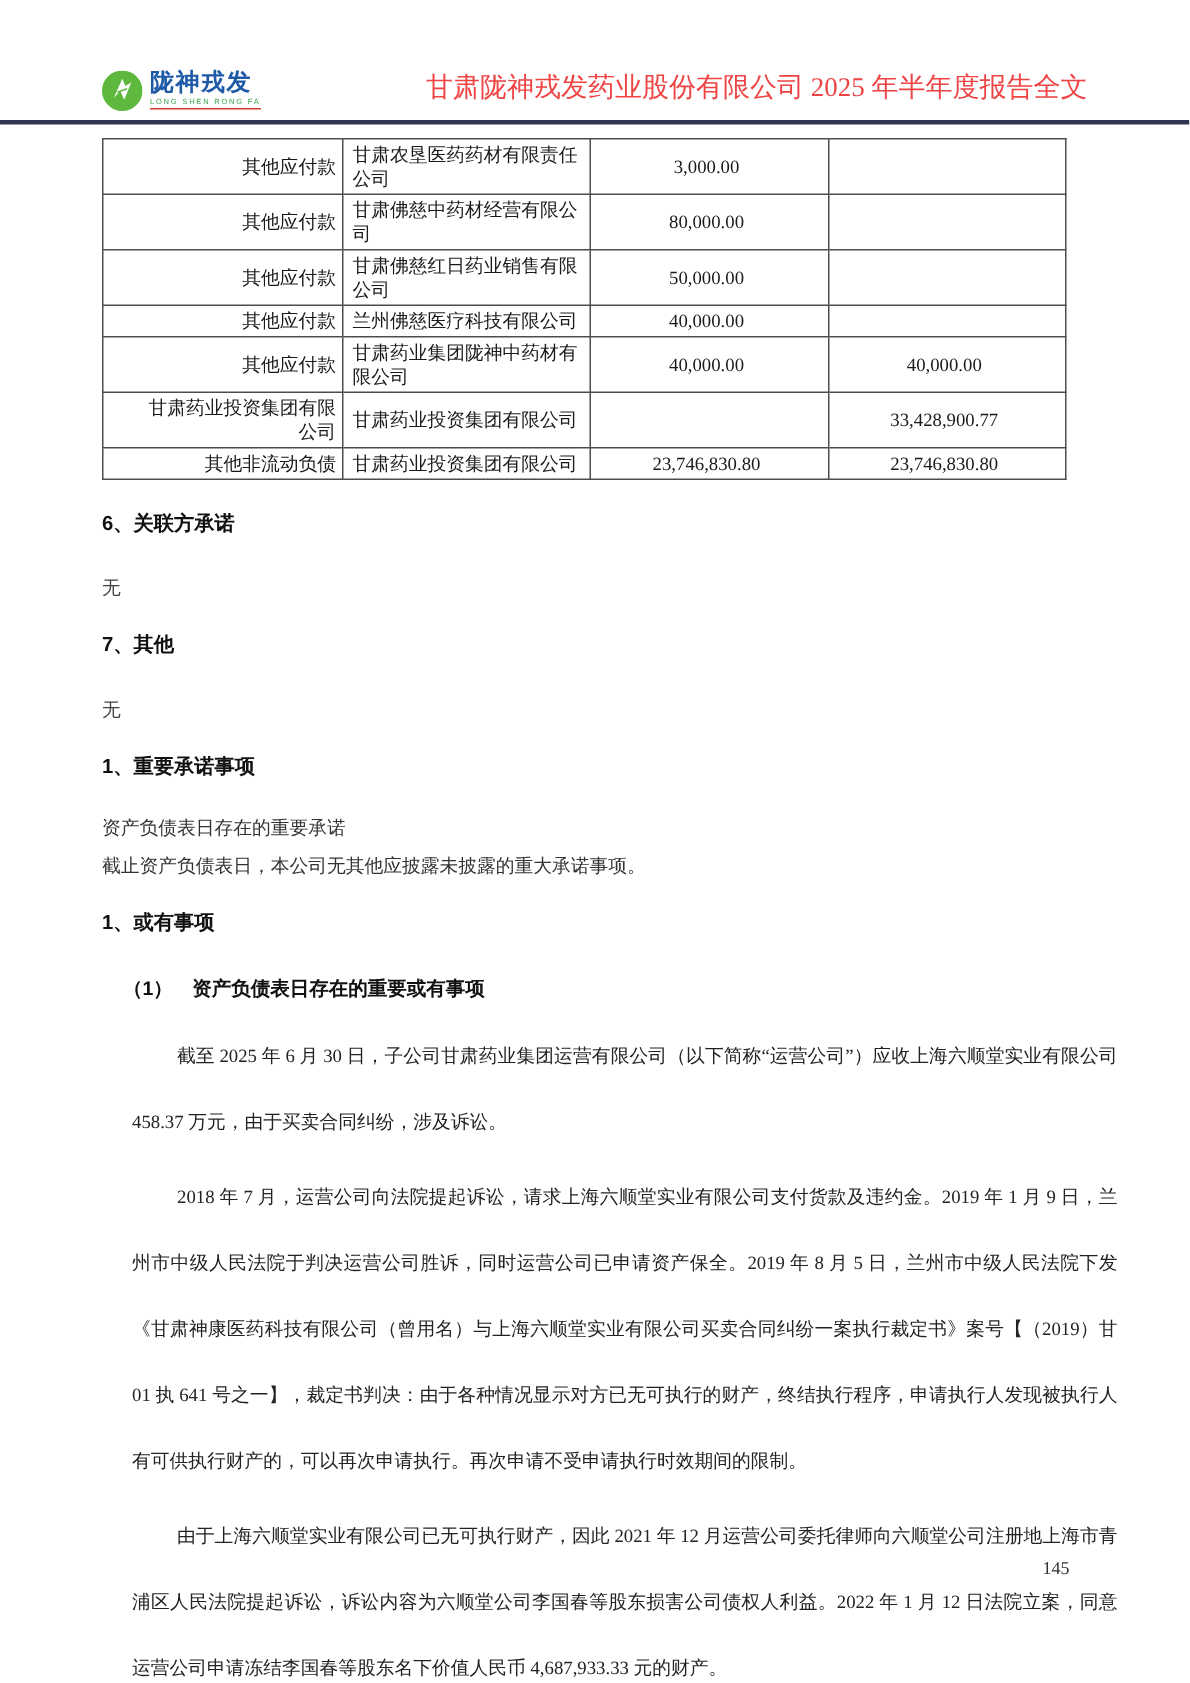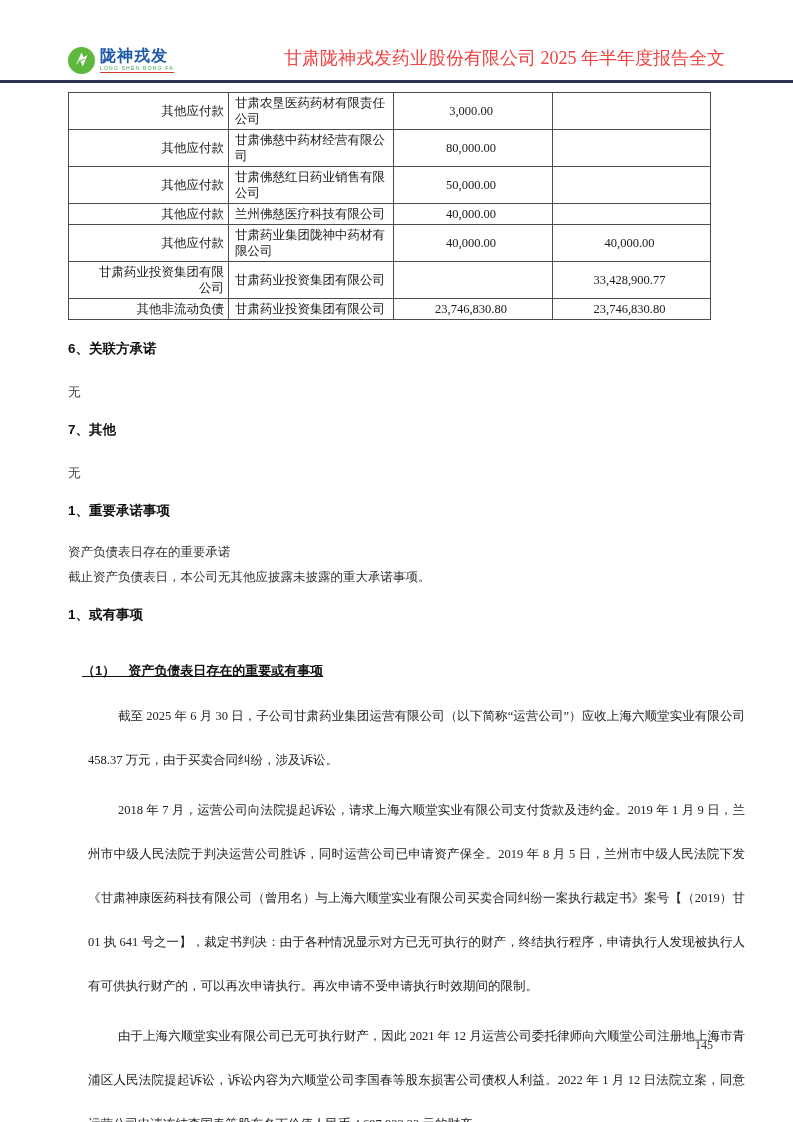--- a/index.html
+++ b/index.html
@@ -60,21 +60,21 @@
     margin-top:24px;
   }
   .h2 {
     font-family:"Liberation Sans","DejaVu Sans",sans-serif;
     font-weight:bold; font-size:13.5px; color:#111;
     margin-top:20px;
   }
   .h3 {
     font-family:"Liberation Sans","DejaVu Sans",sans-serif;
     font-weight:bold; font-size:13px; color:#111;
-    margin-top:38px; padding-left:14px;text-decoration:underline;
+    margin-top:26px; padding-left:14px;
   }
   .plain { font-size:12.5px; color:#444; margin-top:26px; }
   .plain-dark { font-size:12.5px; color:#333; margin-top:24px; }
   .para {
     font-size:12.5px; color:#222;
     line-height:44px; text-align:justify;
     text-indent:30px; margin-top:6px;
     width:657px;
     margin-left:20px;
   }

